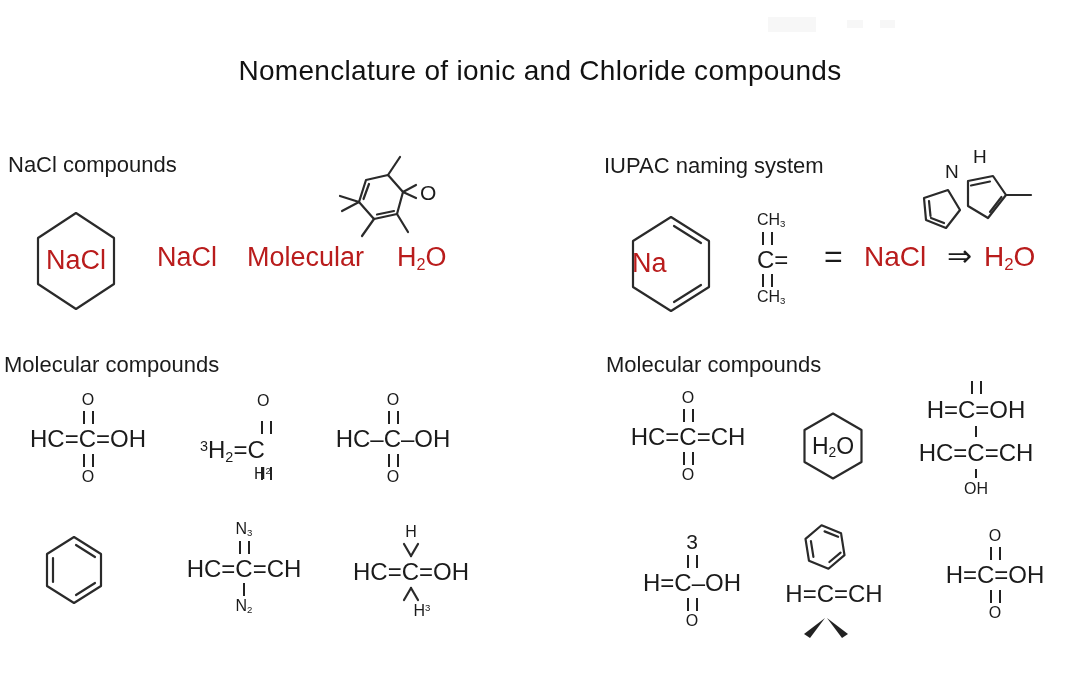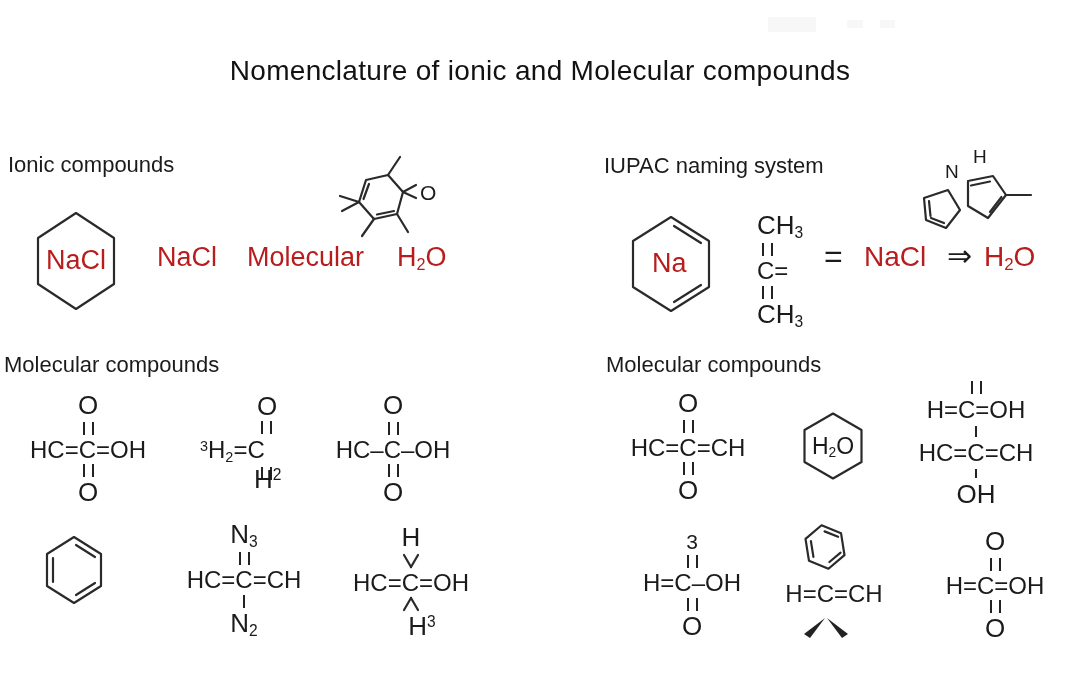--- a/index.html
+++ b/index.html
@@ -3,21 +3,21 @@
 <meta charset="utf-8">
 <style>
   html,body{margin:0;padding:0;background:#fff;}
   .canvas{position:relative;width:1080px;height:675px;background:#ffffff;overflow:hidden;
           font-family:"Liberation Sans","DejaVu Sans",sans-serif;color:#1b1b1b;}
   .abs{position:absolute;}
   .title{width:100%;text-align:center;font-size:28px;letter-spacing:.3px;color:#121212;}
   .head{font-size:22px;color:#1b1b1b;}
   .frm{font-size:27px;color:#b91c1c;}
   .col{display:flex;flex-direction:column;align-items:center;gap:1px;}
-  .lab{font-size:26px;line-height:1.06;}
+  .lab{font-size:16px;line-height:1.06;}
   .mid{font-size:24px;line-height:1.08;white-space:nowrap;}
   .db{width:7px;height:13px;border-left:2.4px solid #222;border-right:2.4px solid #222;margin:1px 0;}
   .sb{width:2.4px;height:13px;background:#222;margin:1px 0;}
   .sub{font-size:.6em;vertical-align:-0.25em;}
   .sup{font-size:.6em;vertical-align:0.5em;}
   svg{display:block;}
   svg *{vector-effect:non-scaling-stroke;}
   .stk{stroke:#2a2a2a;stroke-width:2.2;fill:none;stroke-linecap:round;stroke-linejoin:round;}
   .svgtxt{font-family:"Liberation Sans","DejaVu Sans",sans-serif;fill:#1b1b1b;}
   .faint{background:#f7f7f7;}
@@ -25,23 +25,23 @@
 </style>
 </head>
 <body>
 
 <div class="canvas">
 
   <div class="abs faint" style="left:768px;top:17px;width:48px;height:15px"></div>
   <div class="abs faint" style="left:847px;top:20px;width:16px;height:8px"></div>
   <div class="abs faint" style="left:880px;top:20px;width:15px;height:8px"></div>
 
-  <div class="abs title" style="top:55px;left:0">Nomenclature of ionic and Molecular compounds</div>
-
-  <div class="abs head" style="left:8px;top:152px">Ionic compounds</div>
+  <div class="abs title" style="top:55px;left:0">Nomenclature of ionic and Chloride compounds</div>
+
+  <div class="abs head" style="left:8px;top:152px">NaCl compounds</div>
 
   <div class="abs" style="left:33px;top:211px;width:86px;height:100px">
     <svg width="86" height="100" viewBox="0 0 86 100">
       <polygon class="stk" points="43,2 81,27 81,73 43,98 5,73 5,27"></polygon>
     </svg>
     <span class="abs frm hexlab" style="top:34px">NaCl</span>
   </div>
 
   <span class="abs frm" style="left:157px;top:242px">NaCl</span>
   <span class="abs frm" style="left:247px;top:242px">Molecular</span>
@@ -74,21 +74,21 @@
     <text class="svgtxt" x="42" y="40" font-size="19">N</text>
     <text class="svgtxt" x="70" y="25" font-size="19">H</text>
   </svg>
 
   <div class="abs" style="left:628px;top:215px;width:86px;height:98px">
     <svg width="86" height="98" viewBox="0 0 86 98">
       <polygon class="stk" points="43,2 81,26 81,72 43,96 5,72 5,26"></polygon>
       <path class="stk" d="M46,11 L73,28"></path>
       <path class="stk" d="M73,70 L46,87"></path>
     </svg>
-    <span class="abs frm" style="left:24px;top:33px">Na</span>
+    <span class="abs frm" style="left:4px;top:33px">Na</span>
   </div>
 
   <div class="abs" style="left:757px;top:212px;width:70px;display:flex;flex-direction:column;align-items:flex-start;gap:1px">
     <span class="lab"><span>CH</span><span class="sub">3</span></span>
     <span class="db" style="margin-left:5px"></span>
     <span class="mid">C=</span>
     <span class="db" style="margin-left:5px"></span>
     <span class="lab"><span>CH</span><span class="sub">3</span></span>
   </div>
 

